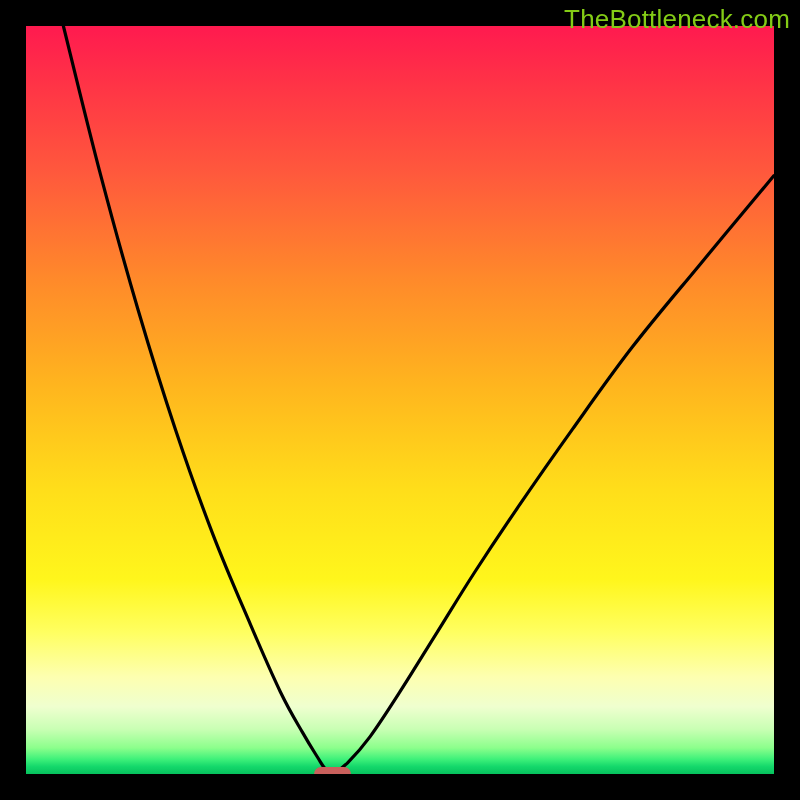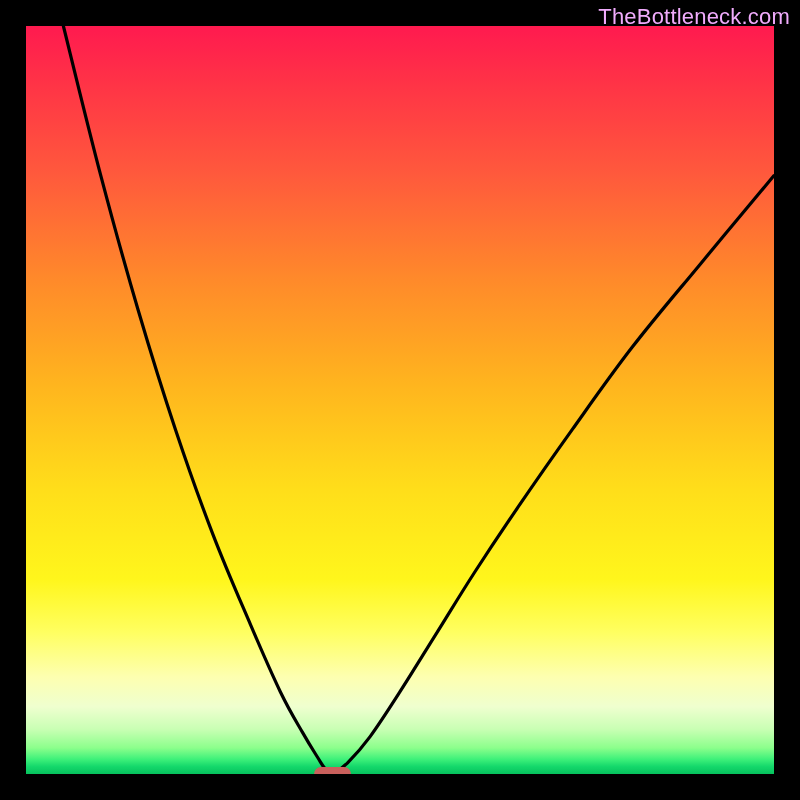--- a/index.html
+++ b/index.html
@@ -51,22 +51,22 @@
     height: 14px;
     border-radius: 7px;
     background: #C9605C;
     bottom: 0px;
     transform: translateY(50%);
   }
   .watermark {
     position: absolute;
     top: 4px;
     right: 10px;
-    color: #f0abfc;
-    font-size: 22px;
+    color: #84cc16;
+    font-size: 26px;
     letter-spacing: 0.2px;
     font-weight: 500;
   }
 </style>
 </head>
 <body>
 
 <div class="frame">
   <div class="gradient"></div>
   <svg class="curve-layer" viewBox="0 0 748 748" preserveAspectRatio="none">

